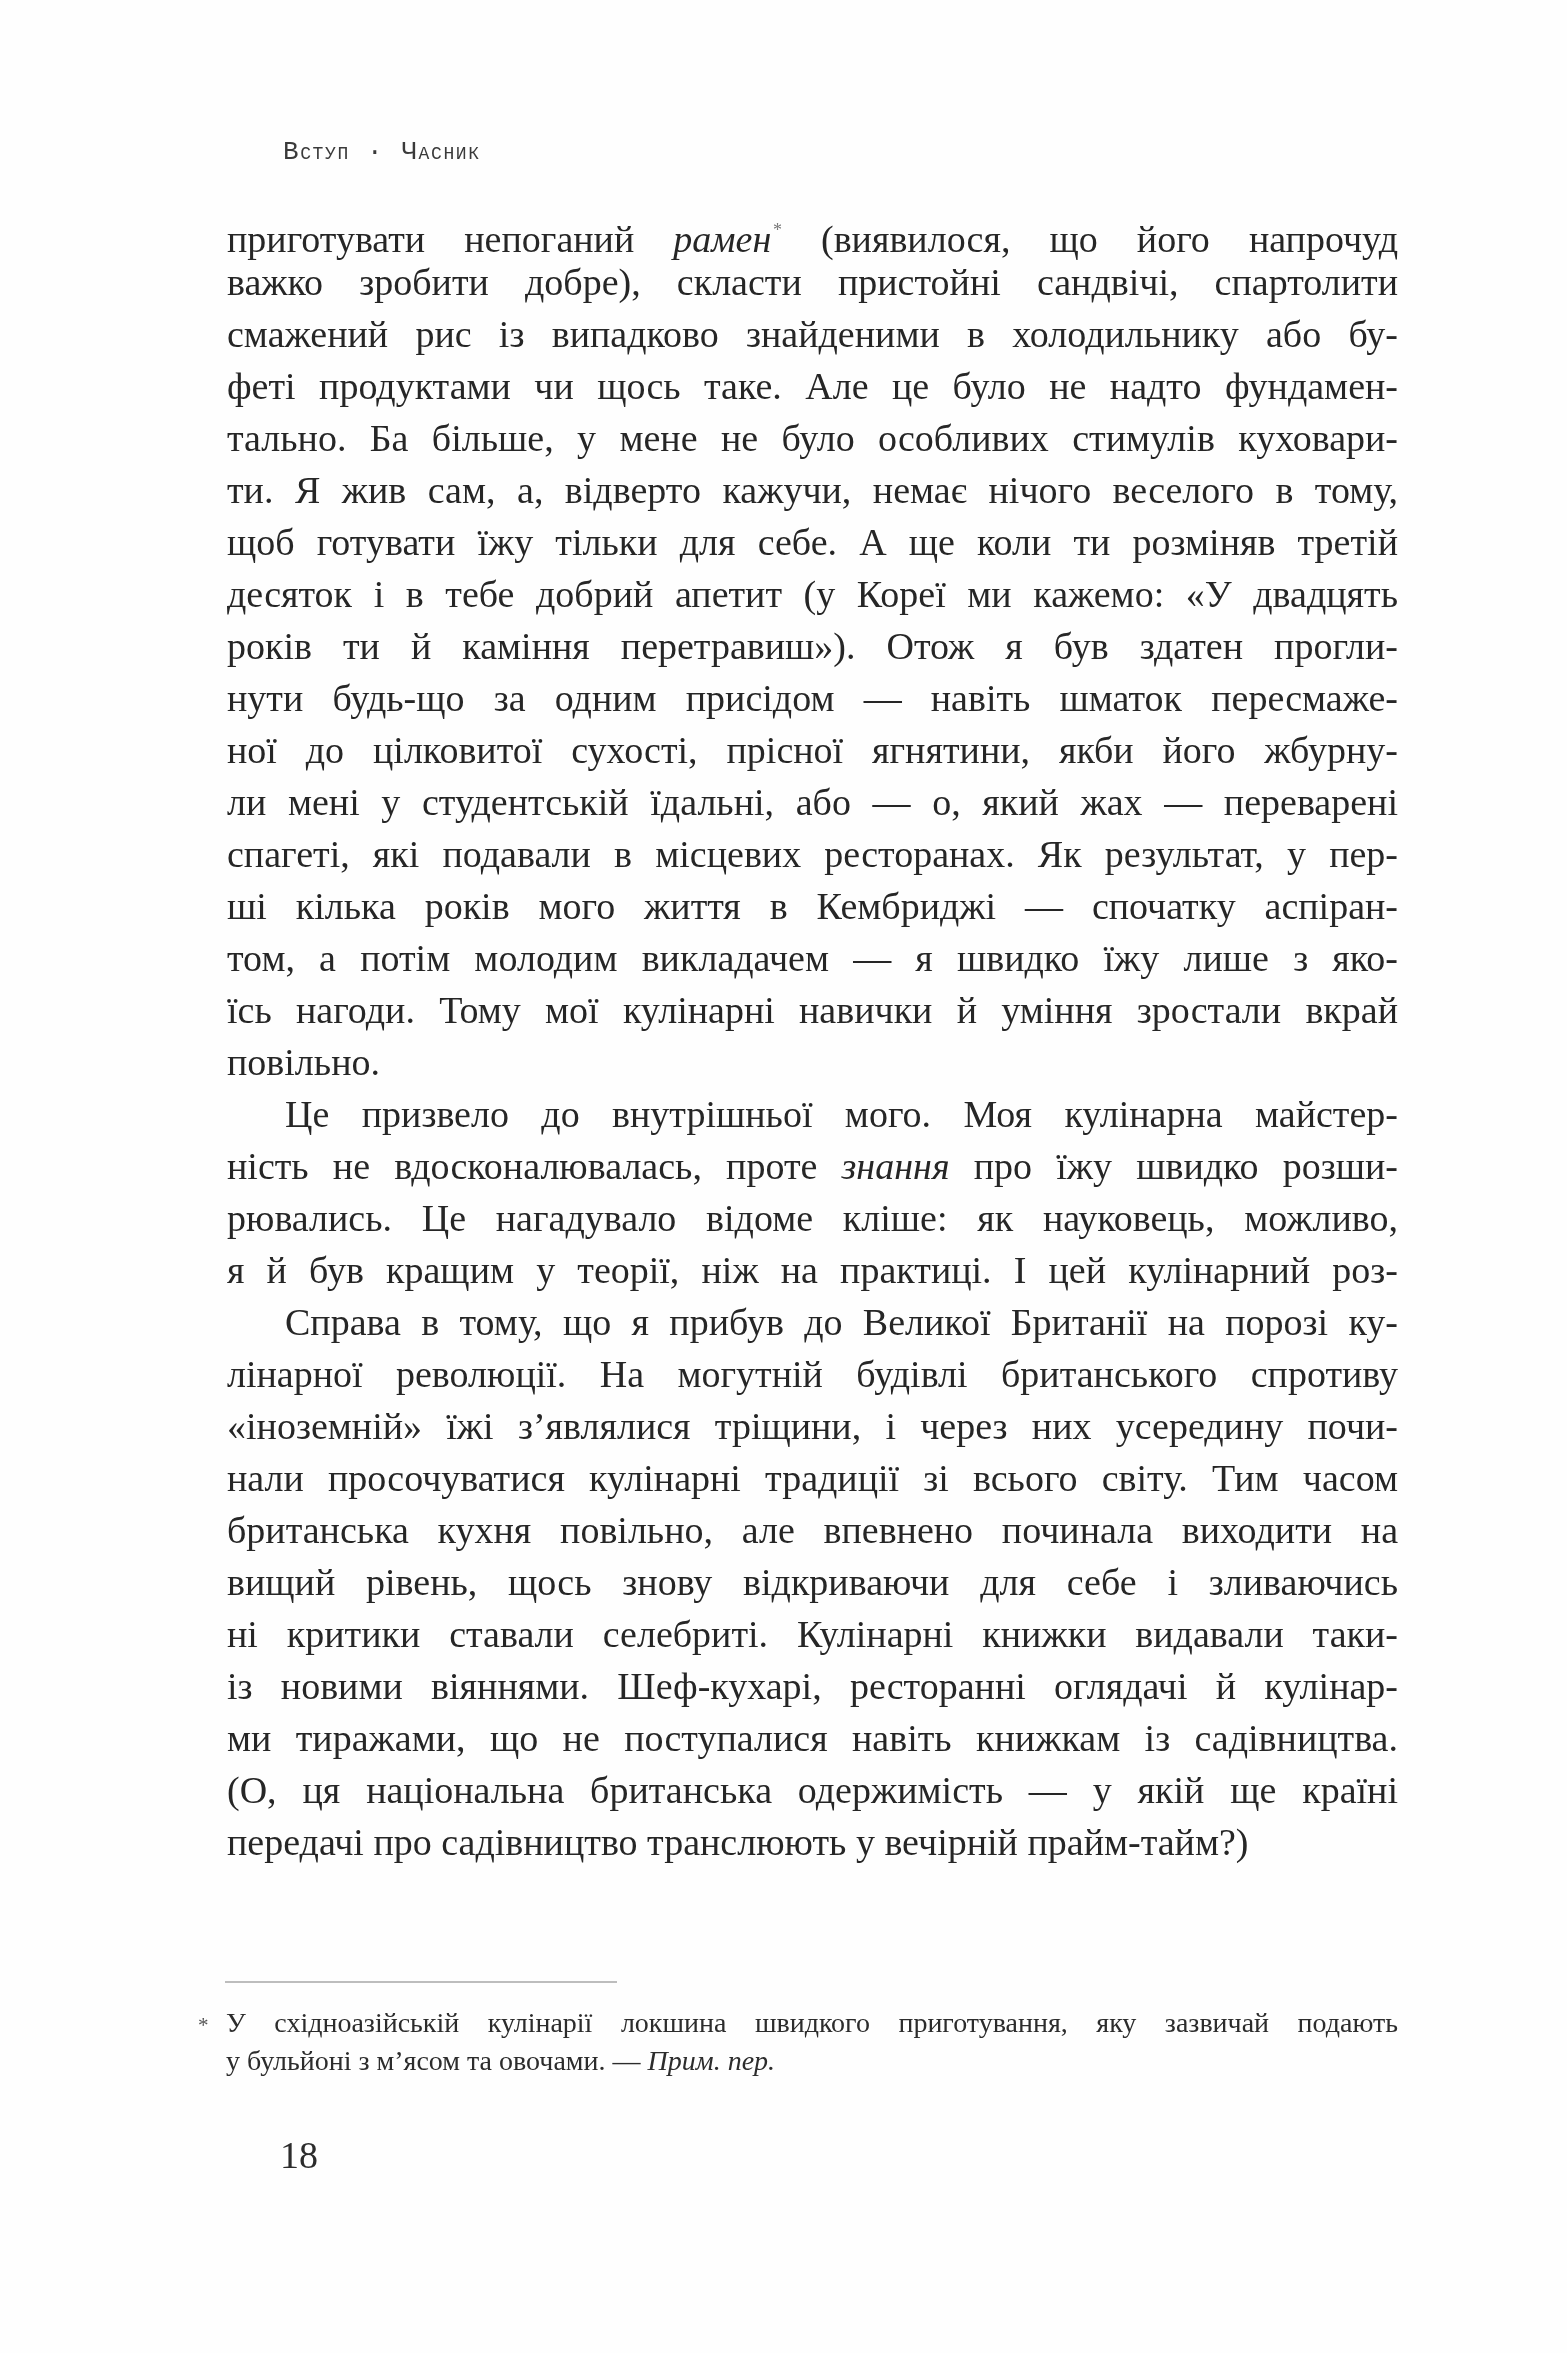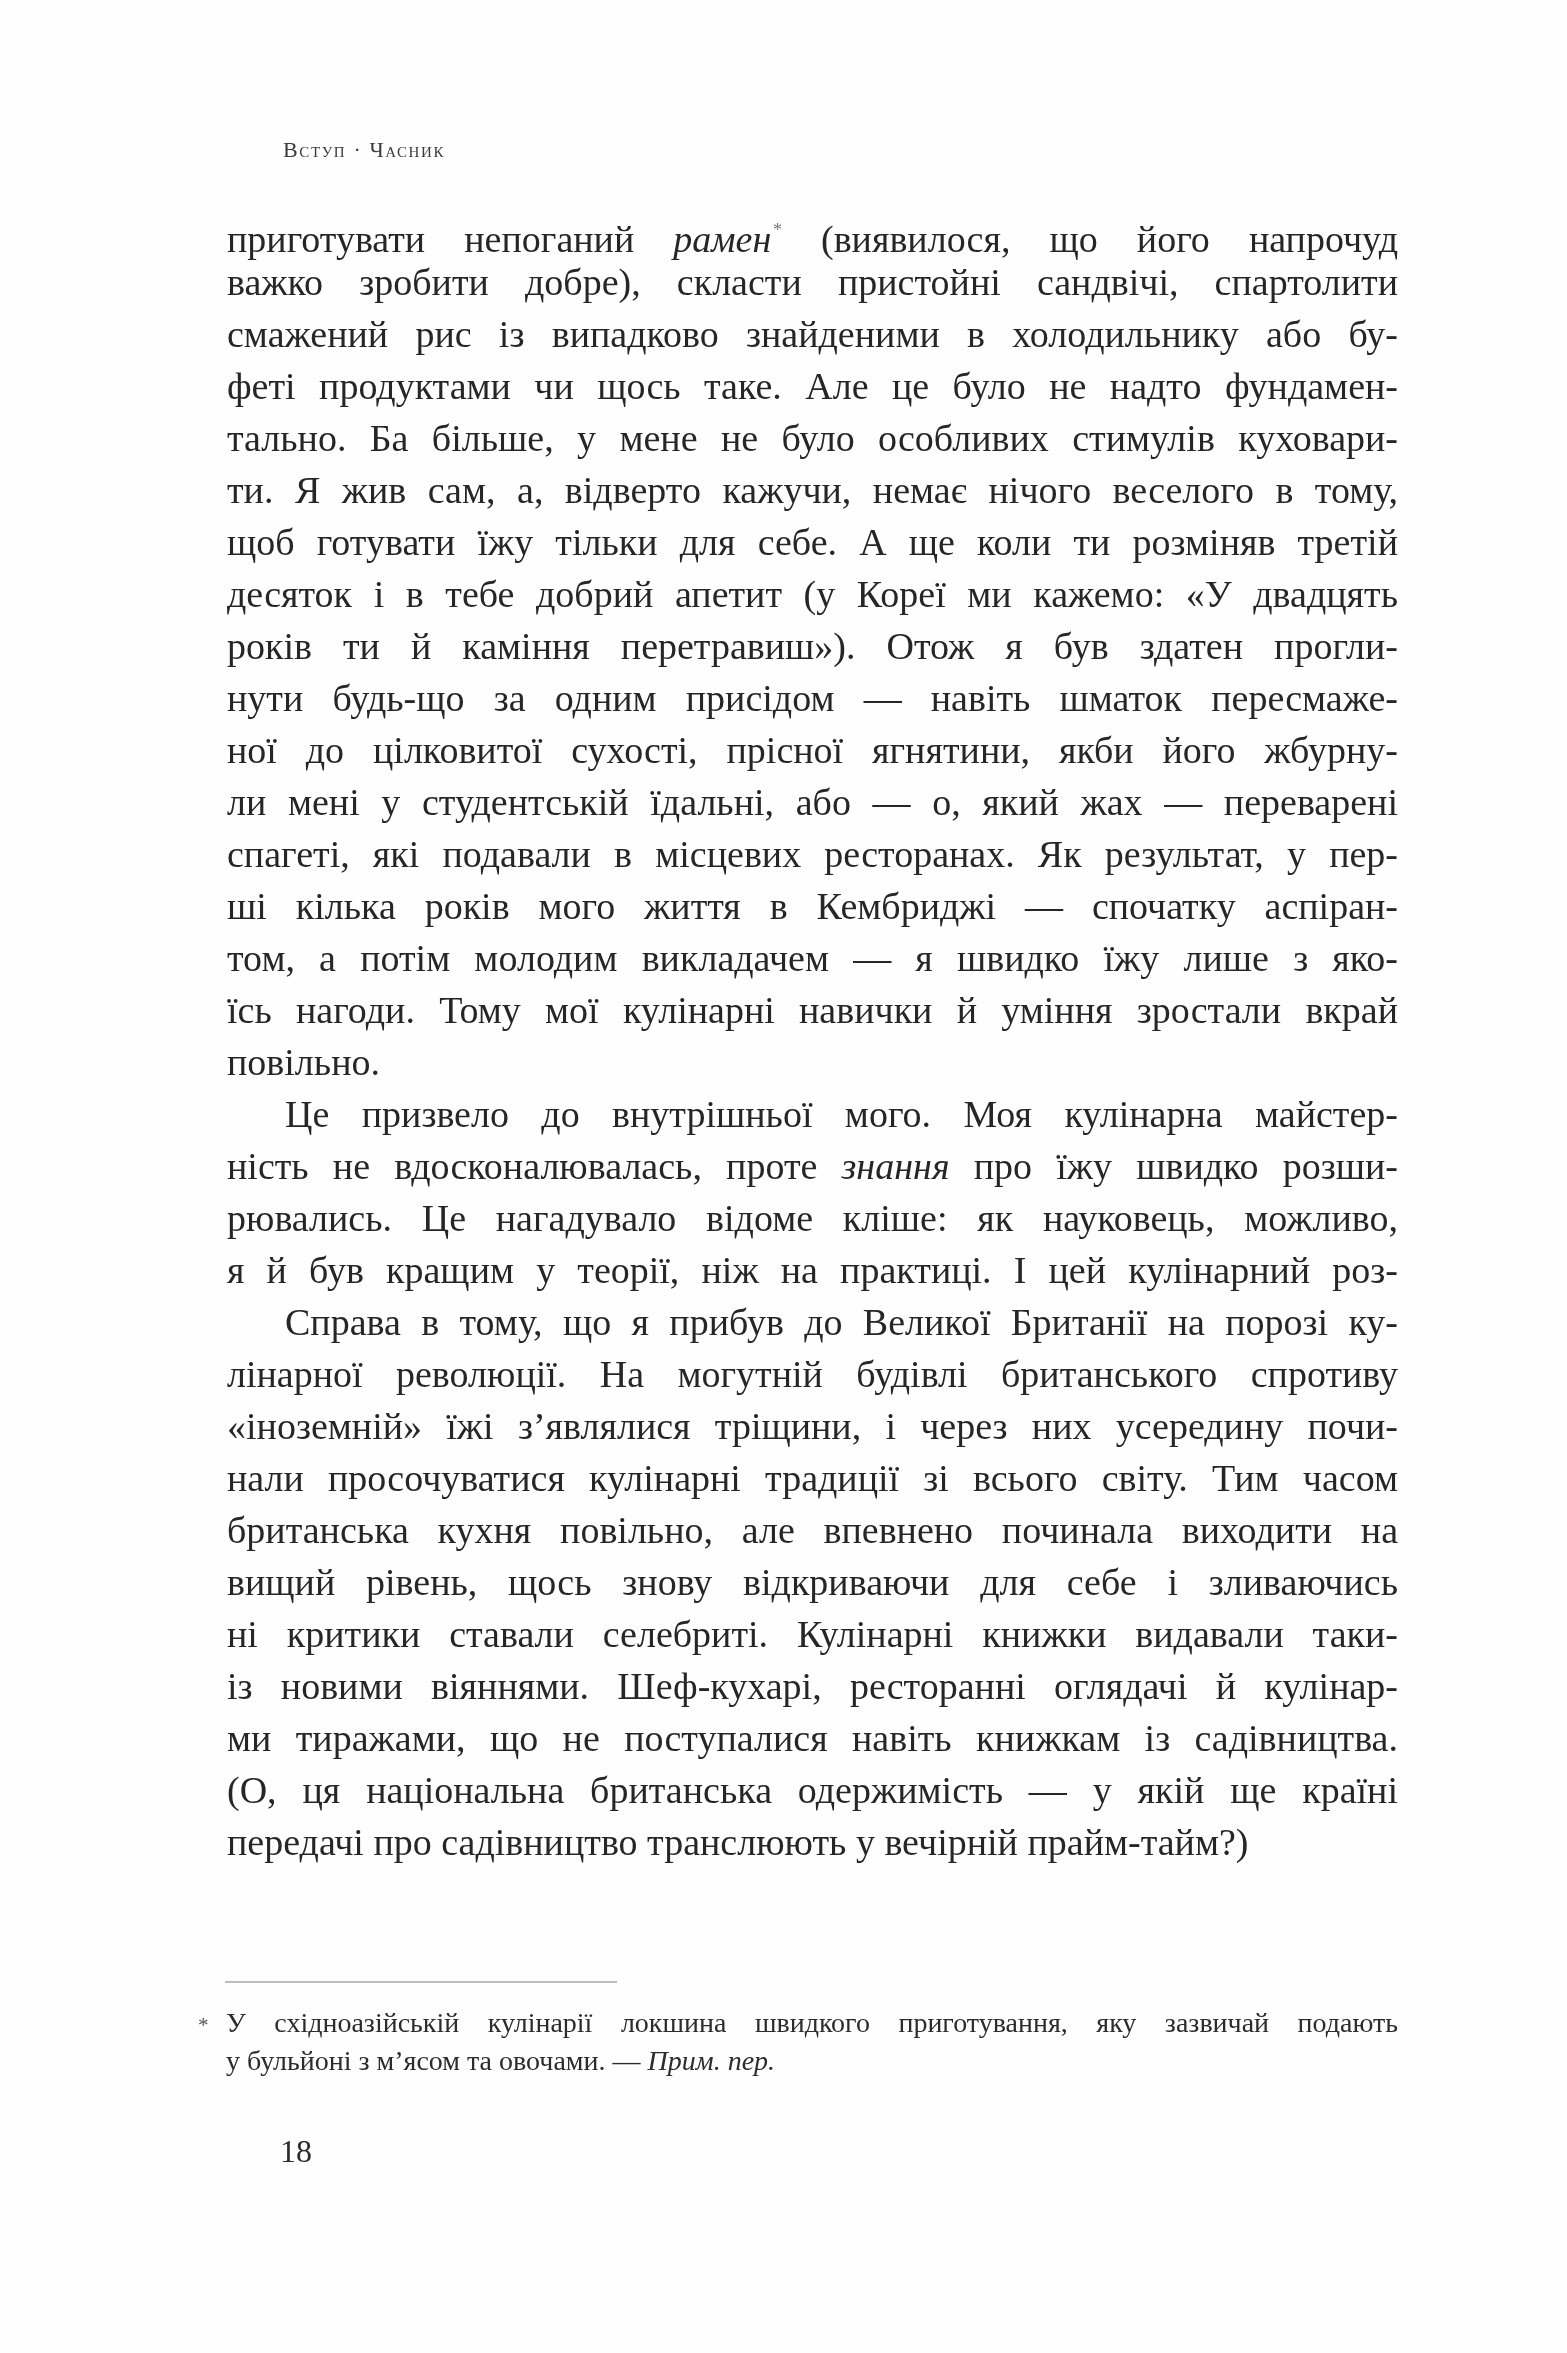--- a/index.html
+++ b/index.html
@@ -1,20 +1,20 @@
 <!DOCTYPE html>
 <html style="font-size:13px"><head>
 <meta charset="utf-8">
 <style>
   html, body { margin: 0; padding: 0; background: #ffffff; }
   body { width: 1568px; height: 2354px; position: relative; overflow: hidden; }
   .page { position: absolute; left: 0; top: 0; width: 1568px; height: 2354px; background: #fefefe; }
   .running-head {
     position: absolute; left: 283px; top: 137px;
-    font-family: Liberation Serif, serif; font-size: 22px; color: #3a3a3a;
+    font-family: Liberation Mono, monospace; font-size: 26px; color: #3a3a3a;
     font-variant: small-caps; letter-spacing: 1.6px; white-space: nowrap;
   }
   .body-text {
     position: absolute; left: 227px; top: 204px; width: 1171px;
     font-family: "Liberation Serif", serif; font-size: 38px; line-height: 52px;
     color: #262626;
   }
   .line { display: block; height: 52px; white-space: nowrap; text-align: justify; text-align-last: justify; overflow: visible; }
   .line.last { text-align-last: left; }
   .line.indent { padding-left: 58px; }
@@ -23,21 +23,21 @@
   .rule { position: absolute; left: 225px; top: 1981px; width: 392px; height: 2.4px; background: #bdbdbd; }
   .footnote {
     position: absolute; left: 226px; top: 2004px; width: 1172px;
     font-family: "Liberation Serif", serif; font-size: 28px; line-height: 38px; color: #2c2c2c;
   }
   .footnote .fn-line { display: block; height: 38px; white-space: nowrap; }
   .footnote .fn-line.full { text-align: justify; text-align-last: justify; }
   .fn-mark { position: absolute; left: -28px; top: 1.6px; font-size: 21px; color: #555; }
   .page-number {
     position: absolute; left: 280px; top: 2133px;
-    font-family: "Liberation Serif", serif; font-size: 32px; color: #2c2c2c;
+    font-family: "Liberation Serif", serif; font-size: 38px; color: #2c2c2c;
   }
 </style>
 </head>
 <body>
 
 <div class="page">
   <div class="running-head">Вступ · Часник</div>
 
   <div class="body-text" id="body-text">
       <span class="line"><span>приготувати непоганий </span><span class="em">рамен</span><span class="sup">*</span><span> (виявилося, що його напрочуд</span></span>

